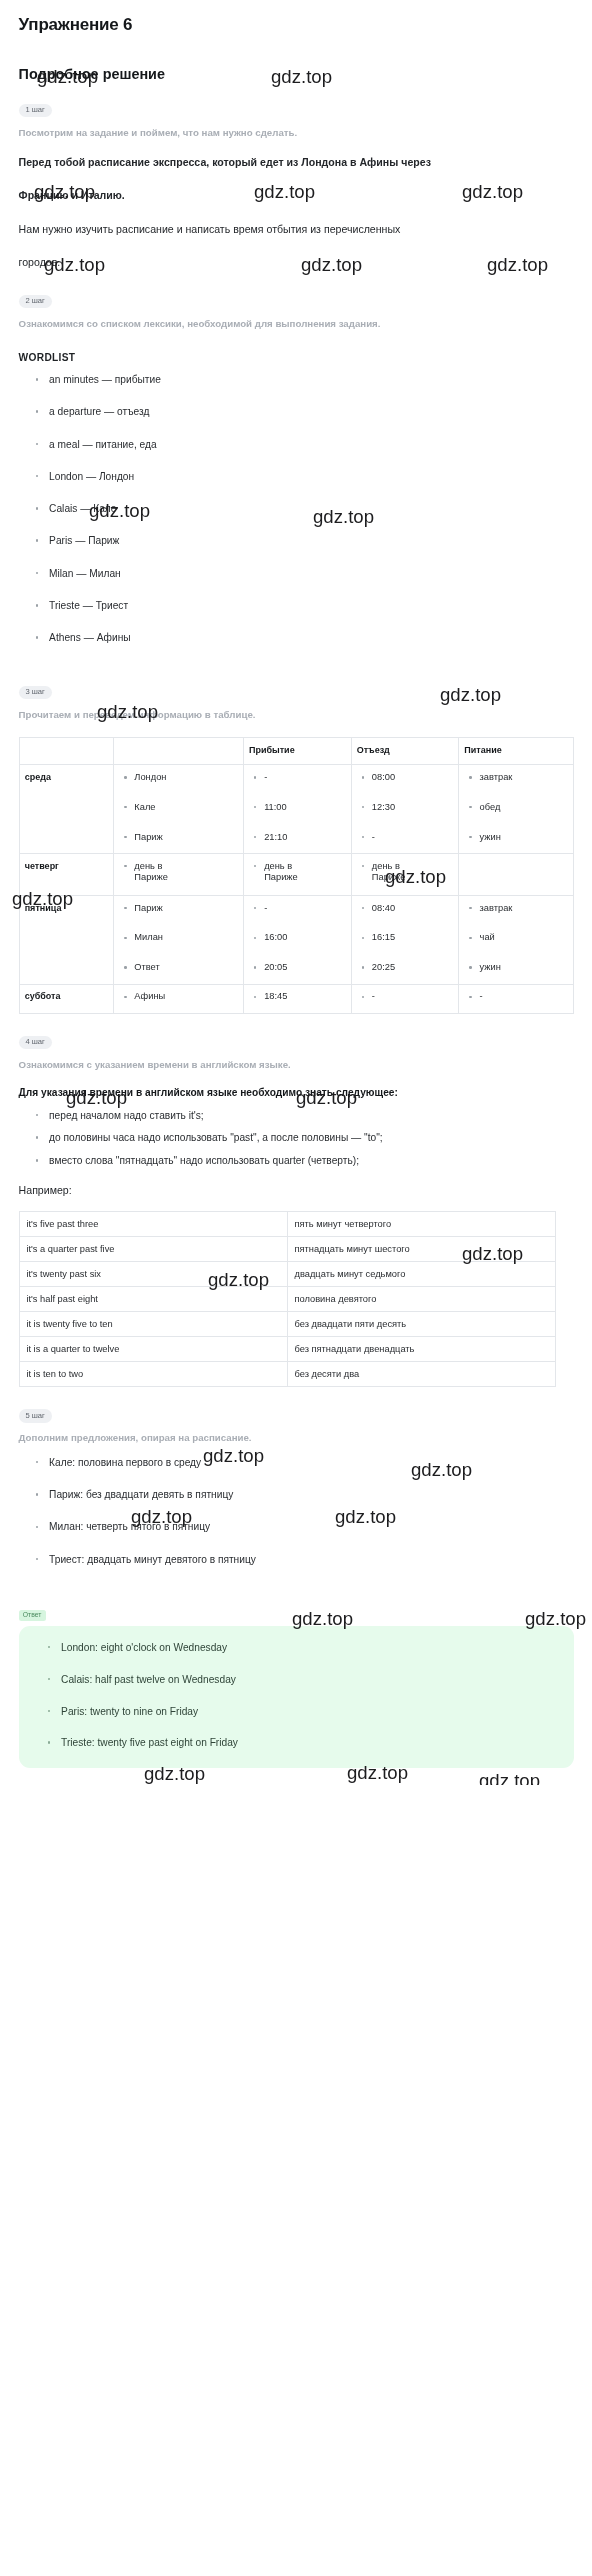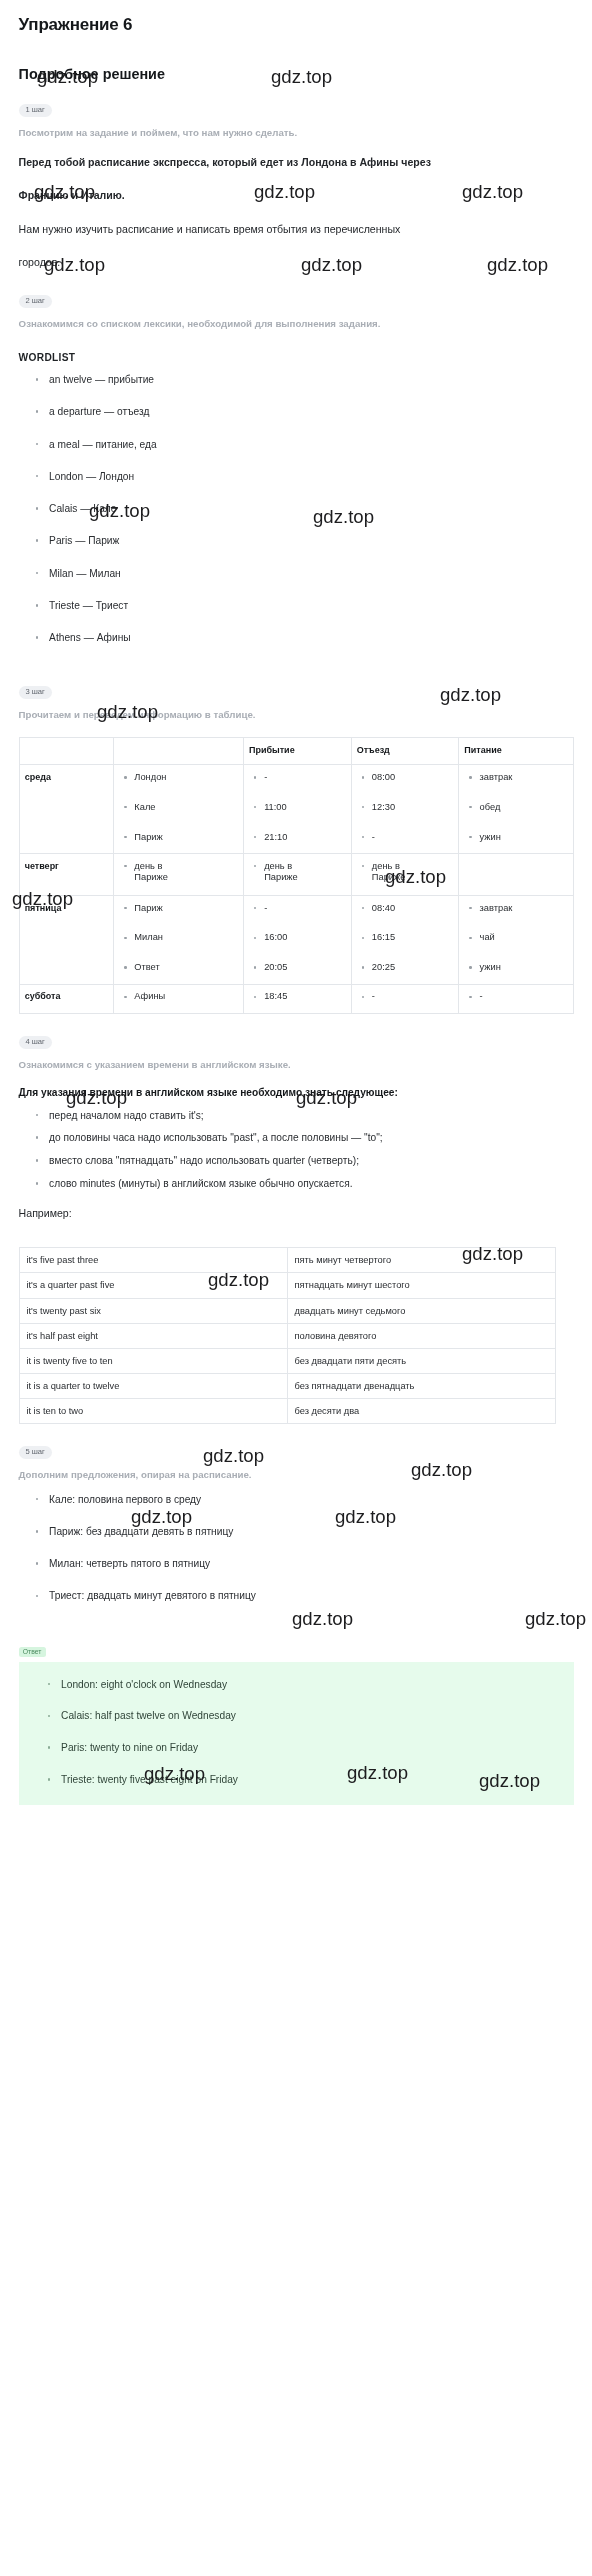--- a/index.html
+++ b/index.html
@@ -127,21 +127,21 @@
   table.sched tr.r-thu ul li { margin-bottom:5.1px; }
   table.sched tr.r-sat ul li { margin-bottom:3.4px; }
   .col-city { width:88px; }
   .col-arr  { width:73px; }
   .col-dep  { width:73px; }
   .col-meal { width:78px; }
 
   
   table.examples {
     border-collapse:collapse;
-    margin-top:23px;
+    margin-top:9px;
     font-size:9.3px;
     width:calc(100% - 18.6px);
   }
   table.examples td {
     border:0.8px solid #e3e6ea;
     padding:6px 6.8px;
     line-height:1.3;
     color:#2a2d31;
   }
   table.examples td.en { width:50%; }
@@ -160,21 +160,21 @@
     color:#4a8a5e;
     font-size:6.8px;
     border-radius:2.5px;
     padding:1.7px 4.2px;
     line-height:1;
     margin:25.4px 0 0 0;
   }
   .answer-box {
     margin:5.1px 0 0 0;
     background:#e6fbec;
-    border-radius:0;
+    border-radius:11px;
     padding:15.2px 8.5px 18.6px 8.5px;
   }
   .answer-box ul {
     margin:0; padding-left:34px; list-style:none;
   }
   .answer-box ul li {
     position:relative;
     font-size:10.2px;
     color:#2f4438;
     margin:0 0 18.6px 0;
@@ -260,21 +260,21 @@
     <p class="body italic">Перед тобой расписание экспресса, который едет из Лондона в Афины через</p>
     <p class="body italic">Францию и Италию.</p>
     <p class="body">Нам нужно изучить расписание и написать время отбытия из перечисленных</p>
     <p class="body">городов.</p>
 
     
     <div class="step-badge">2 шаг</div>
     <p class="muted">Ознакомимся со списком лексики, необходимой для выполнения задания.</p>
     <div class="wl-head">WORDLIST</div>
     <ul class="bullets">
-      <li>an twelve — прибытие</li>
+      <li>an minutes — прибытие</li>
       <li>a departure — отъезд</li>
       <li>a meal — питание, еда</li>
       <li>London — Лондон</li>
       <li>Calais — Кале</li>
       <li>Paris — Париж</li>
       <li>Milan — Милан</li>
       <li>Trieste — Триест</li>
       <li>Athens — Афины</li>
     </ul>
 
@@ -413,21 +413,20 @@
     </table>
 
     
     <div class="step-badge">4 шаг</div>
     <p class="muted">Ознакомимся с указанием времени в английском языке.</p>
     <p class="bold-line">Для указания времени в английском языке необходимо знать следующее:</p>
     <ul class="bullets tight">
       <li>перед началом надо ставить it's;</li>
       <li>до половины часа надо использовать "past", а после половины — "to";</li>
       <li>вместо слова "пятнадцать" надо использовать quarter (четверть);</li>
-      <li>слово minutes (минуты) в английском языке обычно опускается.</li>
     </ul>
     <p class="body">Например:</p>
 
     <table class="examples">
       <tbody>
         <tr>
           <td class="en">it's five past three</td>
           <td>пять минут четвертого</td>
         </tr>
         <tr>

